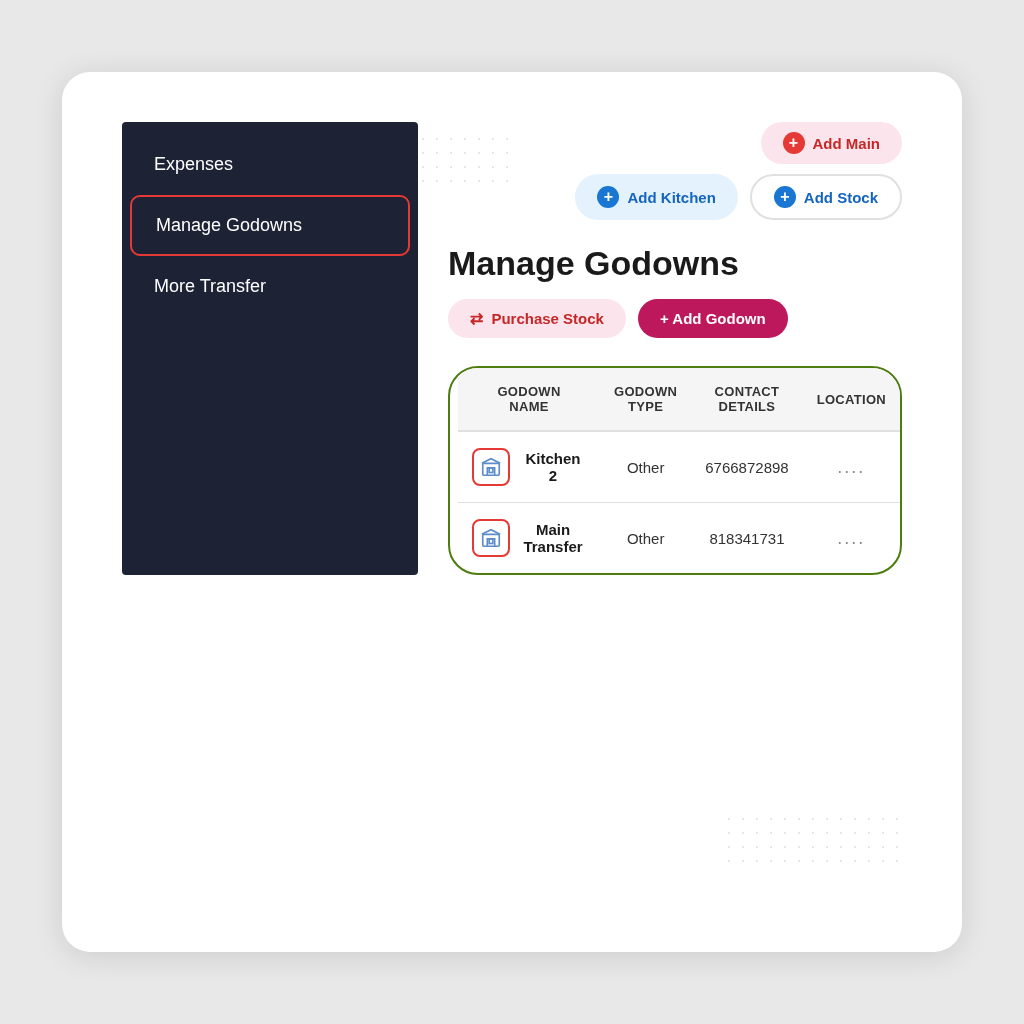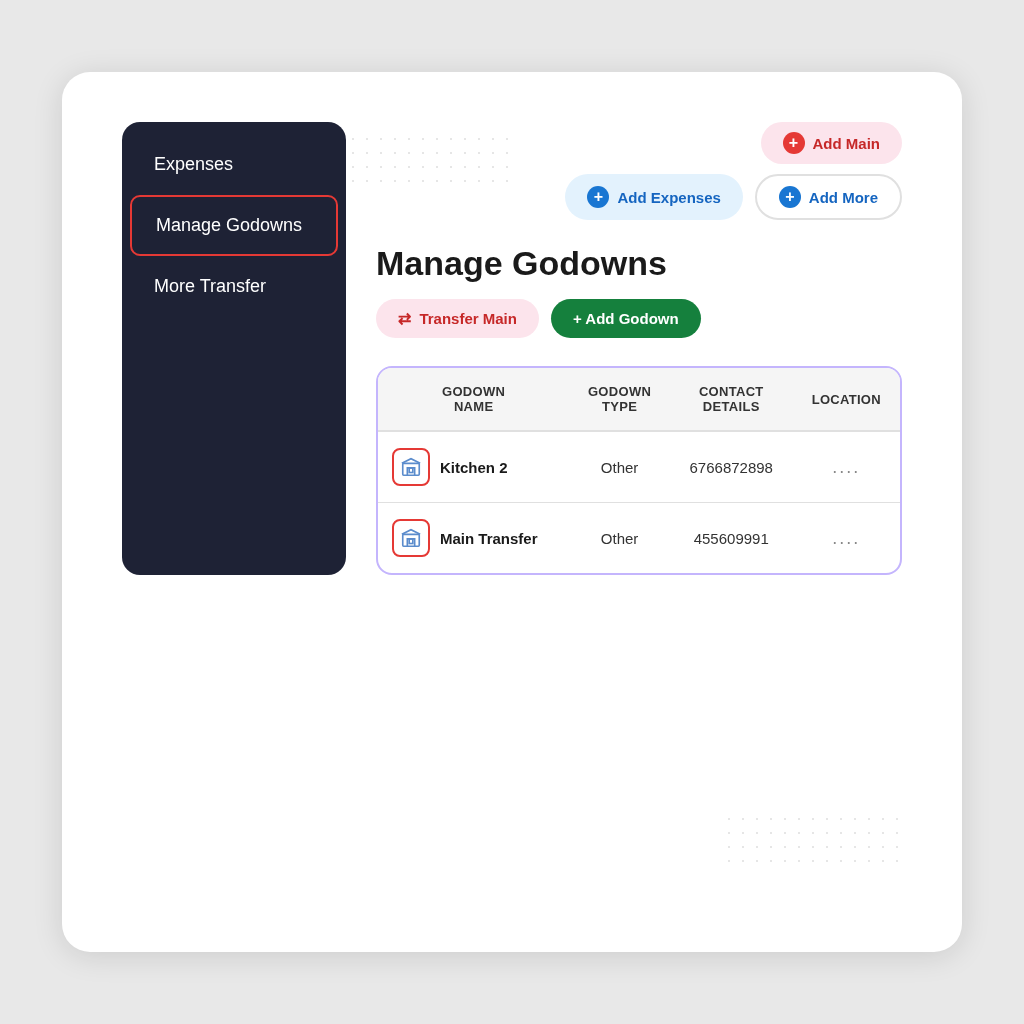--- a/index.html
+++ b/index.html
@@ -48,22 +48,22 @@
 
     .content-area {
       display: flex;
       gap: 30px;
       position: relative;
     }
 
     
     .sidebar {
       background: #1e2235;
-      border-radius: 18px;
-      width: 224px;
+      border-radius: 4px;
+      width: 296px;
       min-height: 340px;
       padding: 12px 0;
       flex-shrink: 0;
     }
 
     .sidebar-item {
       padding: 18px 24px;
       color: #ffffff;
       font-size: 18px;
       font-weight: 500;
@@ -206,38 +206,39 @@
       font-size: 15px;
       font-weight: 600;
       color: #c62828;
       cursor: pointer;
       display: flex;
       align-items: center;
       gap: 8px;
     }
 
     .btn-add-godown {
-      background: #15803d;
+      background: #be185d;
       border: none;
       border-radius: 24px;
       padding: 10px 22px;
       font-size: 15px;
       font-weight: 700;
       color: #ffffff;
       cursor: pointer;
       display: flex;
       align-items: center;
       gap: 6px;
     }
 
     
     .table-container {
-      border: 2px solid #c4b5fd;
-      border-radius: 16px;
+      border: 2px solid #4d7c0f;
+      border-radius: 30px;
       overflow: hidden;
+      padding-left: 8px;
     }
 
     table {
       width: 100%;
       border-collapse: collapse;
     }
 
     thead tr {
       background: #f5f5f5;
     }
@@ -332,35 +333,35 @@
     <div class="right-content">
 
       <div class="top-actions">
         <button class="btn-add-sale">
           <span class="plus-circle">+</span>
           <span>Add Main</span>
         </button>
         <div class="btn-row">
           <button class="btn-add-purchase">
             <span class="plus-circle">+</span>
-            <span>Add Expenses</span>
+            <span>Add Kitchen</span>
           </button>
           <button class="btn-add-more">
             <span class="plus-circle">+</span>
-            <span>Add More</span>
+            <span>Add Stock</span>
           </button>
         </div>
       </div>
 
       <h1 class="page-title">Manage Godowns</h1>
 
       <div class="action-bar">
         <button class="btn-transfer">
           <span class="transfer-icon">⇄</span>
-          <span>Transfer Main</span>
+          <span>Purchase Stock</span>
         </button>
         <button class="btn-add-godown">
           <span>+ Add Godown</span>
         </button>
       </div>
 
       <div class="table-container">
         <table>
           <thead>
             <tr>
@@ -399,21 +400,21 @@
                       <rect x="3" y="8" width="18" height="13" rx="1"></rect>
                       <path d="M8 21V13h8v8"></path>
                       <path d="M2 8l10-5 10 5"></path>
                       <rect x="10" y="13" width="4" height="5"></rect>
                     </svg>
                   </div>
                   <span class="godown-name">Main Transfer</span>
                 </div>
               </td>
               <td>Other</td>
-              <td>455609991</td>
+              <td>818341731</td>
               <td>
                 <span class="location-dots">....</span>
               </td>
             </tr>
           </tbody>
         </table>
       </div>
 
     </div>
   </div>

